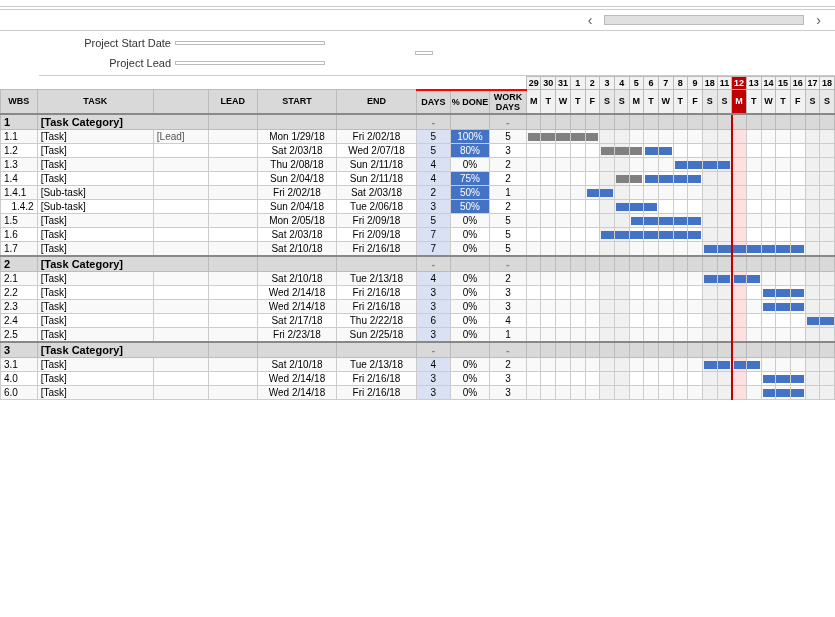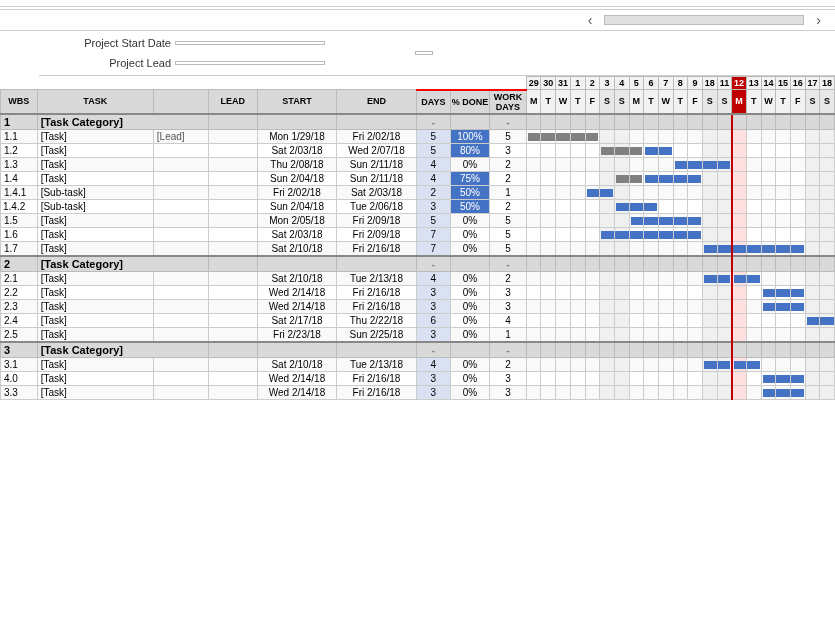--- a/index.html
+++ b/index.html
@@ -572,21 +572,21 @@
             <td style="padding: 0px; position: relative; height: 14px; background: rgb(240, 240, 240);"></td>
             <td style="padding: 0px; position: relative; height: 14px; border-left: 2px solid rgb(192, 0, 0); background: rgb(255, 224, 224);"></td>
             <td style="padding: 0px; position: relative; height: 14px;"></td>
             <td style="padding: 0px; position: relative; height: 14px;"></td>
             <td style="padding: 0px; position: relative; height: 14px;"></td>
             <td style="padding: 0px; position: relative; height: 14px;"></td>
             <td style="padding: 0px; position: relative; height: 14px; background: rgb(240, 240, 240);"></td>
             <td style="padding: 0px; position: relative; height: 14px; background: rgb(240, 240, 240);"></td>
           </tr>
           <tr class="data-row">
-            <td style="padding-left: 2px;">1.4.2</td>
+            <td style="padding-left: 2px; text-align: right;">1.4.2</td>
             <td>[Sub-task]</td>
             <td class="name-cell"></td>
             <td class="lead-cell"></td>
             <td class="start-cell">Sun 2/04/18</td>
             <td class="end-cell">Tue 2/06/18</td>
             <td class="days-cell">3</td>
             <td class="pct-done pct-50">50%</td>
             <td class="workdays-cell">2</td>
             <td style="padding: 0px; position: relative; height: 14px;"></td>
             <td style="padding: 0px; position: relative; height: 14px;"></td>
@@ -1068,21 +1068,21 @@
             <td style="padding: 0px; position: relative; height: 14px;">
               <div style="position: absolute; top: 3px; left: 0px; right: 0px; height: 8px; background: rgb(68, 114, 196);"></div>
             </td>
             <td style="padding: 0px; position: relative; height: 14px;">
               <div style="position: absolute; top: 3px; left: 0px; right: 1px; height: 8px; background: rgb(68, 114, 196);"></div>
             </td>
             <td style="padding: 0px; position: relative; height: 14px; background: rgb(240, 240, 240);"></td>
             <td style="padding: 0px; position: relative; height: 14px; background: rgb(240, 240, 240);"></td>
           </tr>
           <tr class="data-row alt">
-            <td style="padding-left: 3px;">3.3</td>
+            <td style="padding-left: 3px;">6.0</td>
             <td>[Task]</td>
             <td class="name-cell"></td>
             <td class="lead-cell"></td>
             <td class="start-cell">Wed 2/14/18</td>
             <td class="end-cell">Fri 2/16/18</td>
             <td class="days-cell">3</td>
             <td class="pct-done pct-0">0%</td>
             <td class="workdays-cell">3</td>
             <td style="padding: 0px; position: relative; height: 14px;"></td>
             <td style="padding: 0px; position: relative; height: 14px;"></td>

